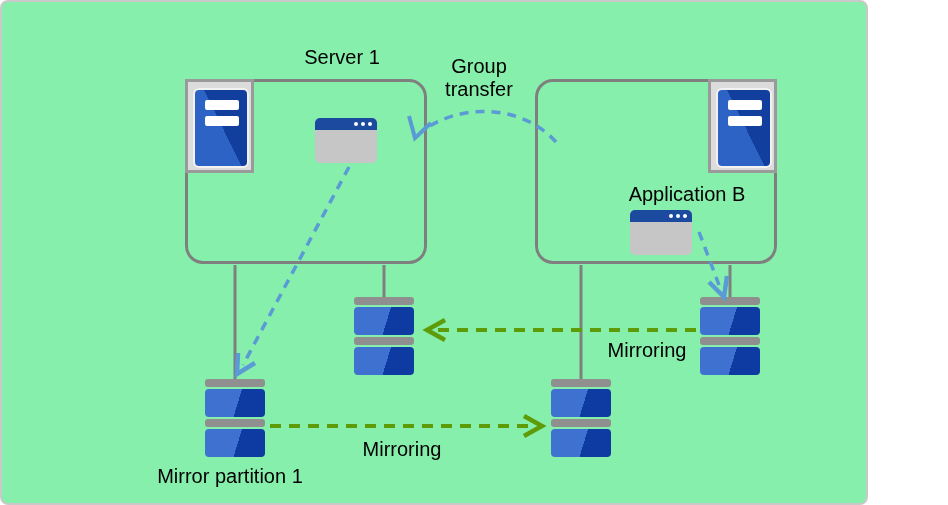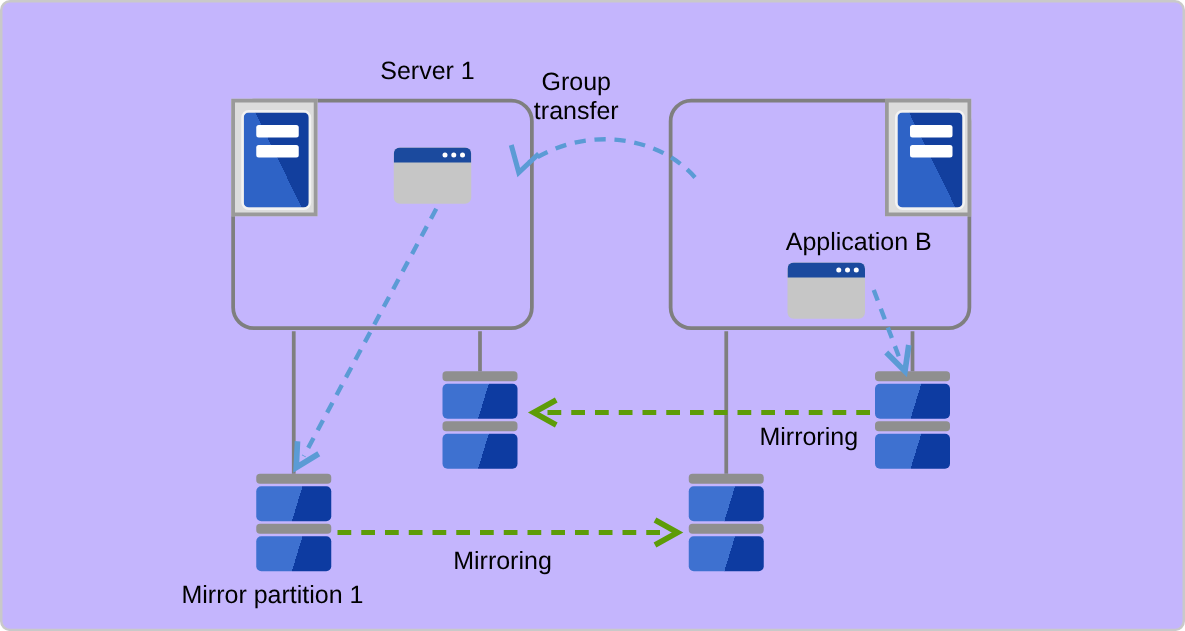--- a/index.html
+++ b/index.html
@@ -1,17 +1,17 @@
 <!DOCTYPE html>
 <html><head>
 <meta charset="utf-8">
 <style>
   html,body{margin:0;padding:0;background:#fff;}
   #canvas{
-    position:relative;width:948px;height:505px;background:#c4b5fd;
+    position:relative;width:868px;height:505px;background:#86efac;
     border:2px solid #c9c9c9;border-radius:8px;box-sizing:border-box;
     font-family:"Liberation Sans",sans-serif;color:#000;overflow:hidden;
   }
   .label{position:absolute;font-size:20px;line-height:23px;text-align:center;white-space:pre-line;}
   .server-box{
     position:absolute;width:242px;height:185px;border:3px solid #7f7f7f;
     border-radius:18px;background:transparent;box-sizing:border-box;z-index:1;
   }
   .server-icon{
     position:absolute;width:69px;height:94px;background:#dcdcdc;
@@ -73,21 +73,21 @@
   <div class="app-window" style="left:628px;top:208px;">
     <div class="titlebar">
       <div class="dots">
           <i></i>
           <i></i>
           <i></i>
         </div>
     </div>
   </div>
 
-  <div class="label" style="left:399px;top:53px;width:120px;">Group
+  <div class="label" style="left:417px;top:53px;width:120px;">Group
 transfer</div>
 
   <div class="disk-stack" style="left:203px;top:377px;">
     <div class="disk-cap"></div>
       <div class="disk"></div>
       <div class="disk-cap"></div>
       <div class="disk"></div>
   </div>
   <div class="disk-stack" style="left:352px;top:295px;">
     <div class="disk-cap"></div>
@@ -101,21 +101,21 @@
       <div class="disk-cap"></div>
       <div class="disk"></div>
   </div>
   <div class="disk-stack" style="left:698px;top:295px;">
     <div class="disk-cap"></div>
       <div class="disk"></div>
       <div class="disk-cap"></div>
       <div class="disk"></div>
   </div>
 
-  <div class="label" style="left:106px;top:463px;width:220px;">Mirror partition 1</div>
+  <div class="label" style="left:118px;top:463px;width:220px;">Mirror partition 1</div>
 
   <div class="label" style="left:590px;top:337px;width:110px;">Mirroring</div>
   <div class="label" style="left:345px;top:436px;width:110px;">Mirroring</div>
 
   <svg class="lines" width="948" height="505" viewBox="0 0 948 505">
 
     <g stroke="#7f7f7f" stroke-width="3">
       <line x1="233" y1="263" x2="233" y2="377"></line>
       <line x1="382" y1="263" x2="382" y2="295"></line>
       <line x1="579" y1="263" x2="579" y2="377"></line>

